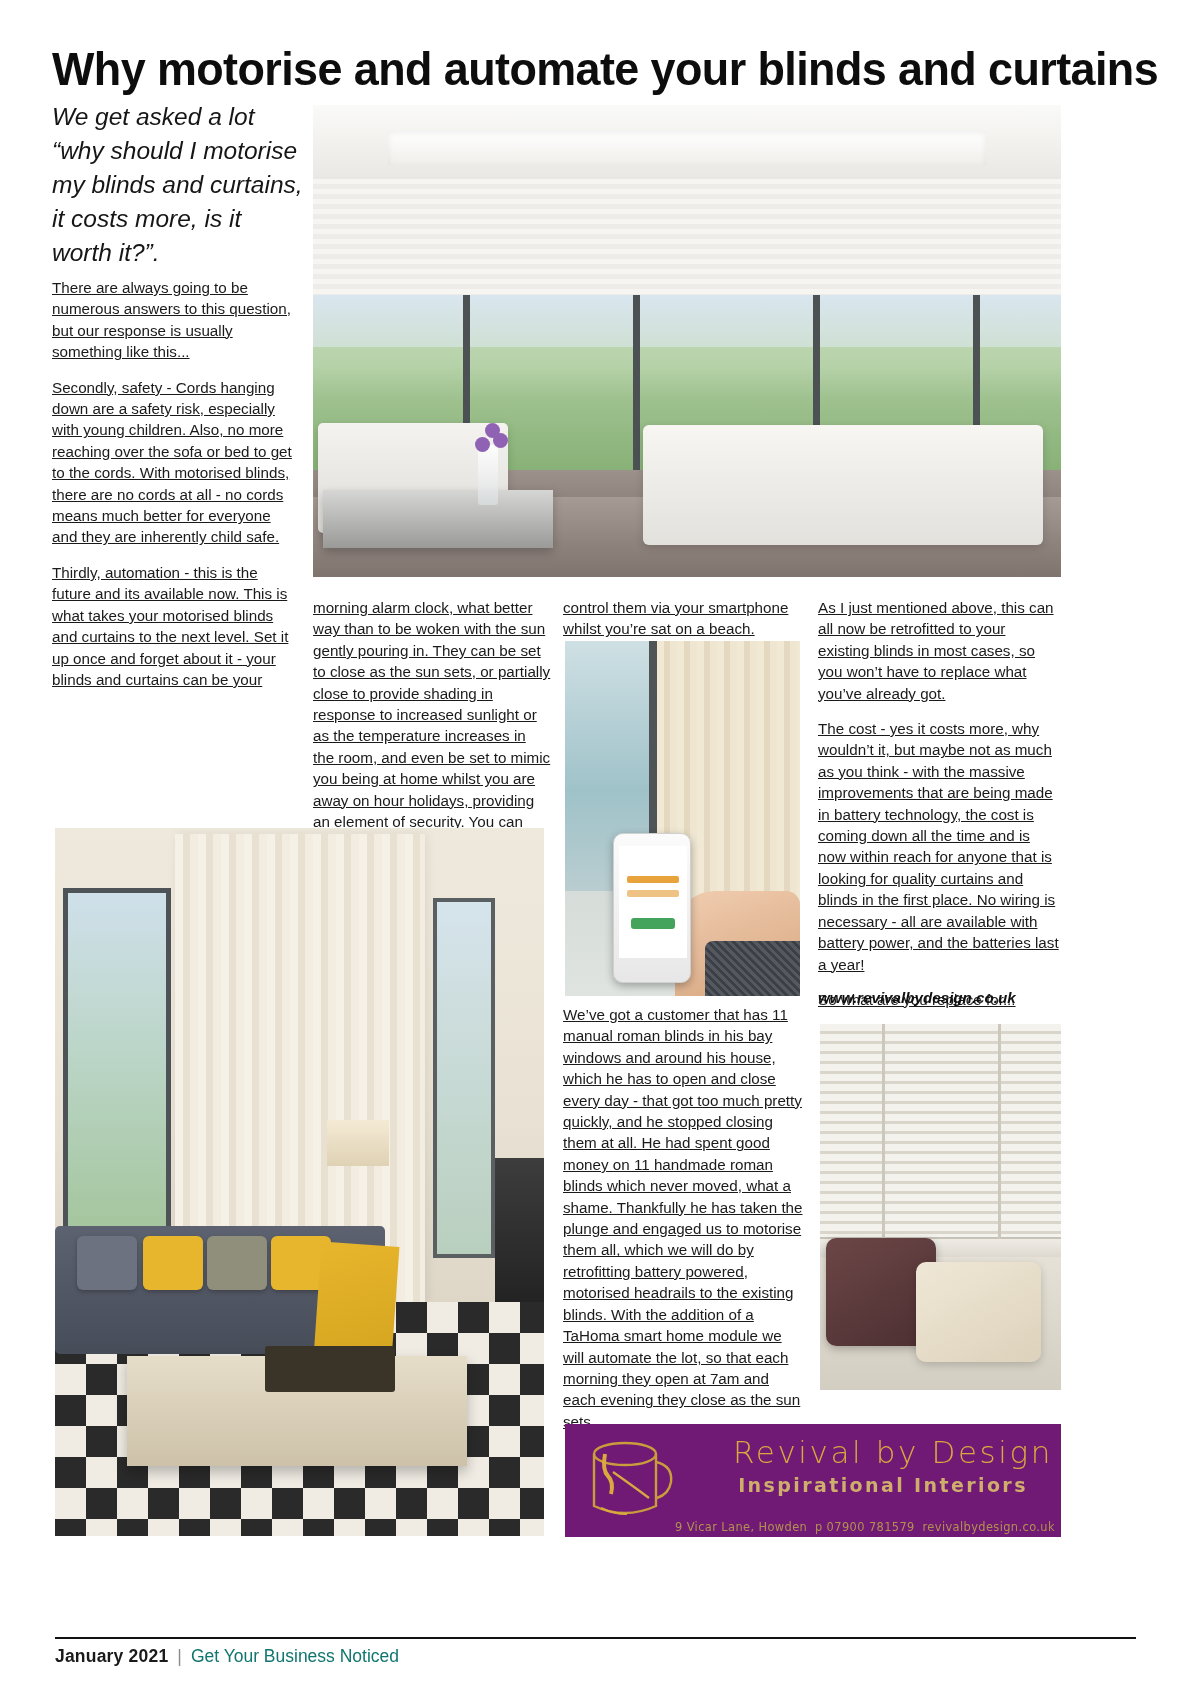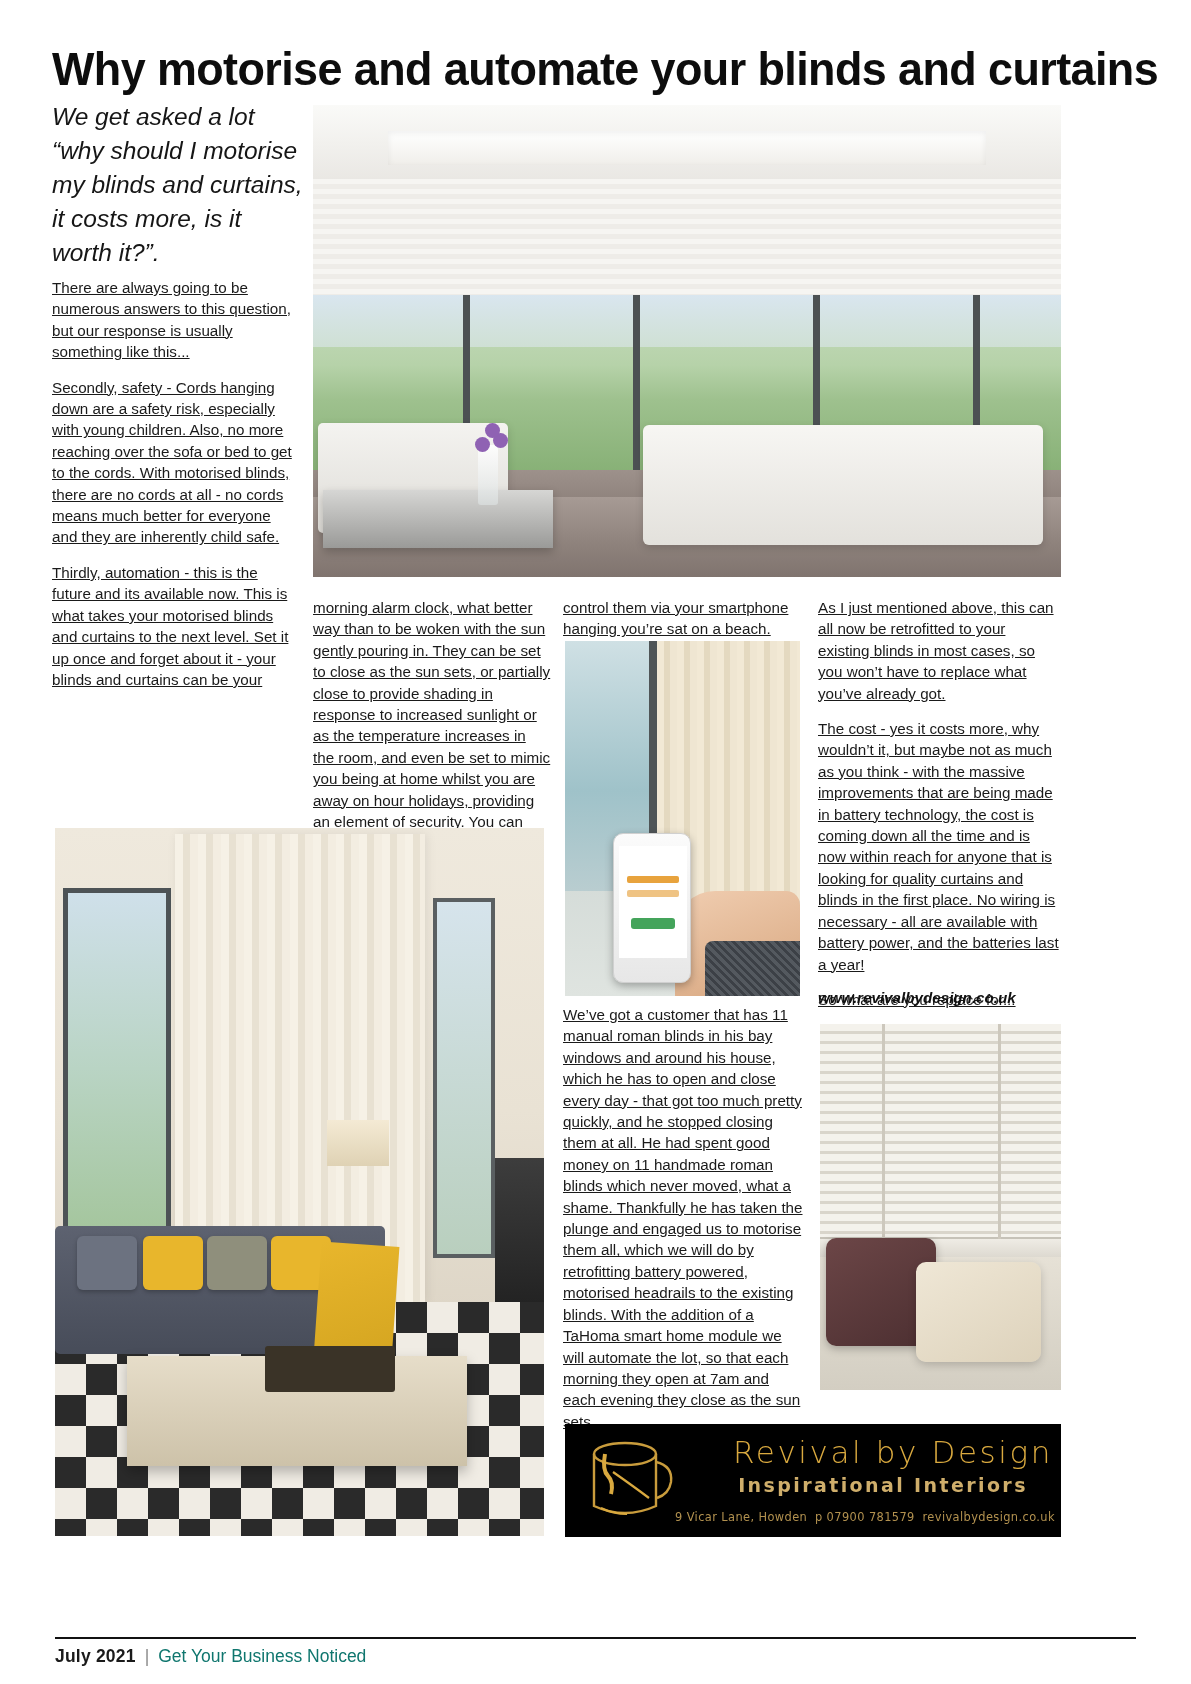--- a/index.html
+++ b/index.html
@@ -287,38 +287,38 @@
   }
   #photo-venetian-blind .pillow-light{
     position:absolute; left:96px; top:238px; width:125px; height:100px;
     background:linear-gradient(150deg,#efe7d6,#ddd2bb);
     border-radius:10px; box-shadow:0 3px 8px rgba(0,0,0,.18);
   }
 
   
   .ad {
     position: absolute; left: 565px; top: 1424px; width: 496px; height: 113px;
-    background: #000000;
+    background: #701a75;
     overflow: hidden;
   }
   .ad-logo {
     position: absolute; left: 18px; top: 8px; width: 96px; height: 96px;
   }
   .ad-name {
     position: absolute; left: 148px; top: 10px; width: 340px;
     color: #d9a93f; font-size: 31px; letter-spacing: 2.6px;
     text-align: right; font-family: "DejaVu Sans", sans-serif; font-weight: 300;
   }
   .ad-tagline {
     position: absolute; left: 148px; top: 50px; width: 340px;
     color: #cfae6b; font-size: 19px; letter-spacing: 2.4px;
     text-align: center; font-family: "DejaVu Sans", sans-serif; font-weight: 700;
   }
   .ad-contact {
-    position: absolute; left: 110px; top: 86px; width: 380px;
+    position: absolute; left: 110px; top: 96px; width: 380px;
     display: flex; justify-content: space-between;
     color: #b2914f; font-size: 11.4px; letter-spacing: .4px;
     font-family: "DejaVu Sans", sans-serif;
   }
 
   
   .footer-rule {
     position:absolute; left:55px; top:1637px; width:1081px; height:2px;
     background:#111;
   }
@@ -364,21 +364,21 @@
     <p>There are always going to be numerous answers to this question, but our response is usually something like this...</p>
     <p>Secondly, safety - Cords hanging down are a safety risk, especially with young children. Also, no more reaching over the sofa or bed to get to the cords. With motorised blinds, there are no cords at all - no cords means much better for everyone and they are inherently child safe.</p>
     <p>Thirdly, automation - this is the future and its available now. This is what takes your motorised blinds and curtains to the next level. Set it up once and forget about it - your blinds and curtains can be your</p>
   </div>
 
   <div class="body col2">
     <p>morning alarm clock, what better way than to be woken with the sun gently pouring in. They can be set to close as the sun sets, or partially close to provide shading in response to increased sunlight or as the temperature increases in the room, and even be set to mimic you being at home whilst you are away on hour holidays, providing an element of security. You can even</p>
   </div>
 
   <div class="body col3a">
-    <p>control them via your smartphone hanging you’re sat on a beach.</p>
+    <p>control them via your smartphone whilst you’re sat on a beach.</p>
   </div>
 
   <div class="photo" id="photo-phone-app">
     <div class="bg"></div>
     <div class="glassleft"></div>
     <div class="sheer"></div>
     <div class="frame"></div>
     <div class="hand"></div>
     <div class="sleeve"></div>
     <div class="phone">
@@ -446,18 +446,18 @@
     <div class="ad-tagline">Inspirational Interiors</div>
     <div class="ad-contact">
       <span>9 Vicar Lane, Howden</span>
       <span>p 07900 781579</span>
       <span>revivalbydesign.co.uk</span>
     </div>
   </div>
 
   <div class="footer-rule"></div>
   <div class="footer">
-    <span class="month">July 2021</span>
+    <span class="month">January 2021</span>
     <span class="divider">|</span>
     <span class="tagline">Get Your Business Noticed</span>
   </div>
 
 </div>
 
 </body></html>

